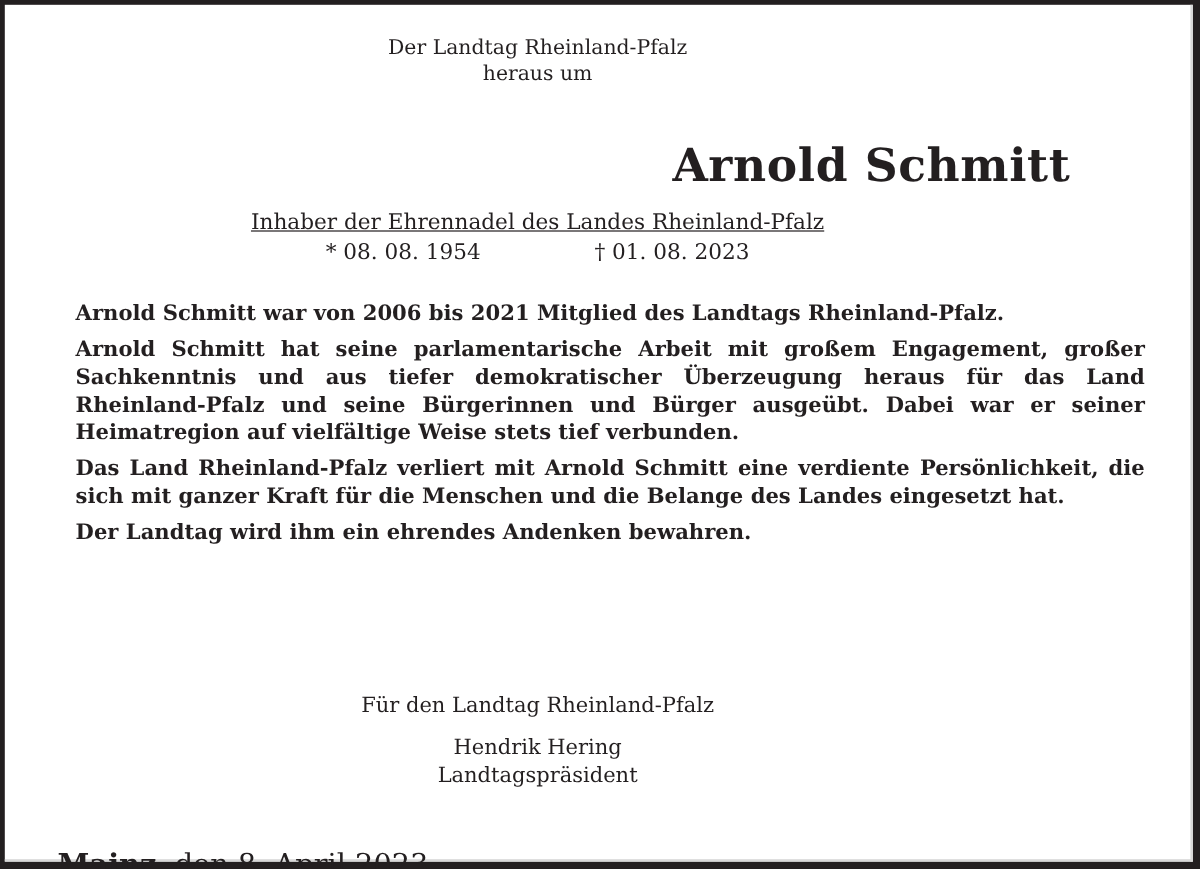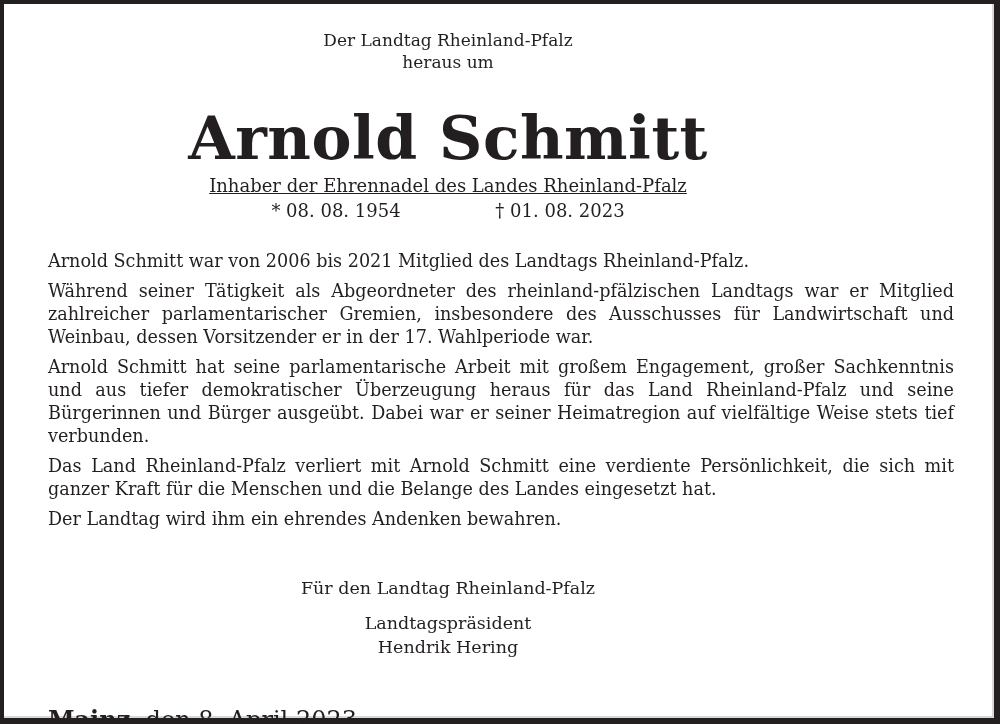--- a/index.html
+++ b/index.html
@@ -7,30 +7,30 @@
   .frame {
     position: absolute; left: 4px; top: 4px; width: 990px; height: 714px;
     background: #ffffff; border-right: 2px solid #d8d8d8; border-bottom: 2px solid #d8d8d8;
     box-sizing: border-box;
     font-family: "DejaVu Serif", "Liberation Serif", serif;
     color: #231f20;
   }
   .center { position: absolute; left: 0; width: 888px; text-align: center; }
   .t-small { font-size: 17px; line-height: 22px; }
   .head1 { top: 25px; }
-  .name { top: 104px; font-size: 60px; font-weight: bold; line-height: 60px; letter-spacing: 0.5px; }
+  .name { top: 104px; font-size: 38px; font-weight: bold; line-height: 60px; letter-spacing: 0.5px; text-align: right; }
   .subtitle { top: 170px; font-size: 18px; line-height: 24px; text-decoration: underline; }
   .dates { top: 195px; font-size: 18px; line-height: 24px; }
   .dates span { display: inline-block; }
   .dates .birth { margin-right: 89px; }
   .body {
     position: absolute; left: 44px; top: 246px; width: 906px;
     font-size: 17.6px; line-height: 23px; text-align: justify;
   }
-  .body p { margin: 0 0 7px 0; }
+  .body p { margin: 0 0 7px 15px; font-weight: bold; }
   .sign1 { top: 574px; font-size: 17.5px; }
   .sign2 { top: 607px; font-size: 17.5px; line-height: 24px; }
   .place { position: absolute; left: 44px; top: 704px; font-size: 24px; line-height: 24px; text-align: right; }
   .place b { font-weight: bold; }
 </style>
 </head>
 <body>
 
 <div class="frame">
   <div class="center t-small head1">
@@ -42,29 +42,28 @@
 
   <div class="center subtitle">Inhaber der Ehrennadel des Landes Rheinland-Pfalz</div>
 
   <div class="center dates">
     <span class="birth">* 08. 08. 1954</span>
     <span class="death">† 01. 08. 2023</span>
   </div>
 
   <div class="body">
     <p>Arnold Schmitt war von 2006 bis 2021 Mitglied des Landtags Rheinland-Pfalz.</p>
-    <p>Während seiner Tätigkeit als Abgeordneter des rheinland-pfälzischen Landtags war er Mitglied zahlreicher parlamentarischer Gremien, insbesondere des Ausschusses für Landwirtschaft und Weinbau, dessen Vorsitzender er in der 17. Wahlperiode war.</p>
     <p>Arnold Schmitt hat seine parlamentarische Arbeit mit großem Engagement, großer Sachkenntnis und aus tiefer demokratischer Überzeugung heraus für das Land Rheinland-Pfalz und seine Bürgerinnen und Bürger ausgeübt. Dabei war er seiner Heimatregion auf vielfältige Weise stets tief verbunden.</p>
     <p>Das Land Rheinland-Pfalz verliert mit Arnold Schmitt eine verdiente Persönlichkeit, die sich mit ganzer Kraft für die Menschen und die Belange des Landes eingesetzt hat.</p>
     <p>Der Landtag wird ihm ein ehrendes Andenken bewahren.</p>
   </div>
 
   <div class="center sign1">Für den Landtag Rheinland-Pfalz</div>
 
   <div class="center sign2">
+    <div>Hendrik Hering</div>
     <div>Landtagspräsident</div>
-    <div>Hendrik Hering</div>
   </div>
 
   <div class="place">
     <b>Mainz</b><span>, den 8. April 2023</span>
   </div>
 </div>
 
 </body></html>

